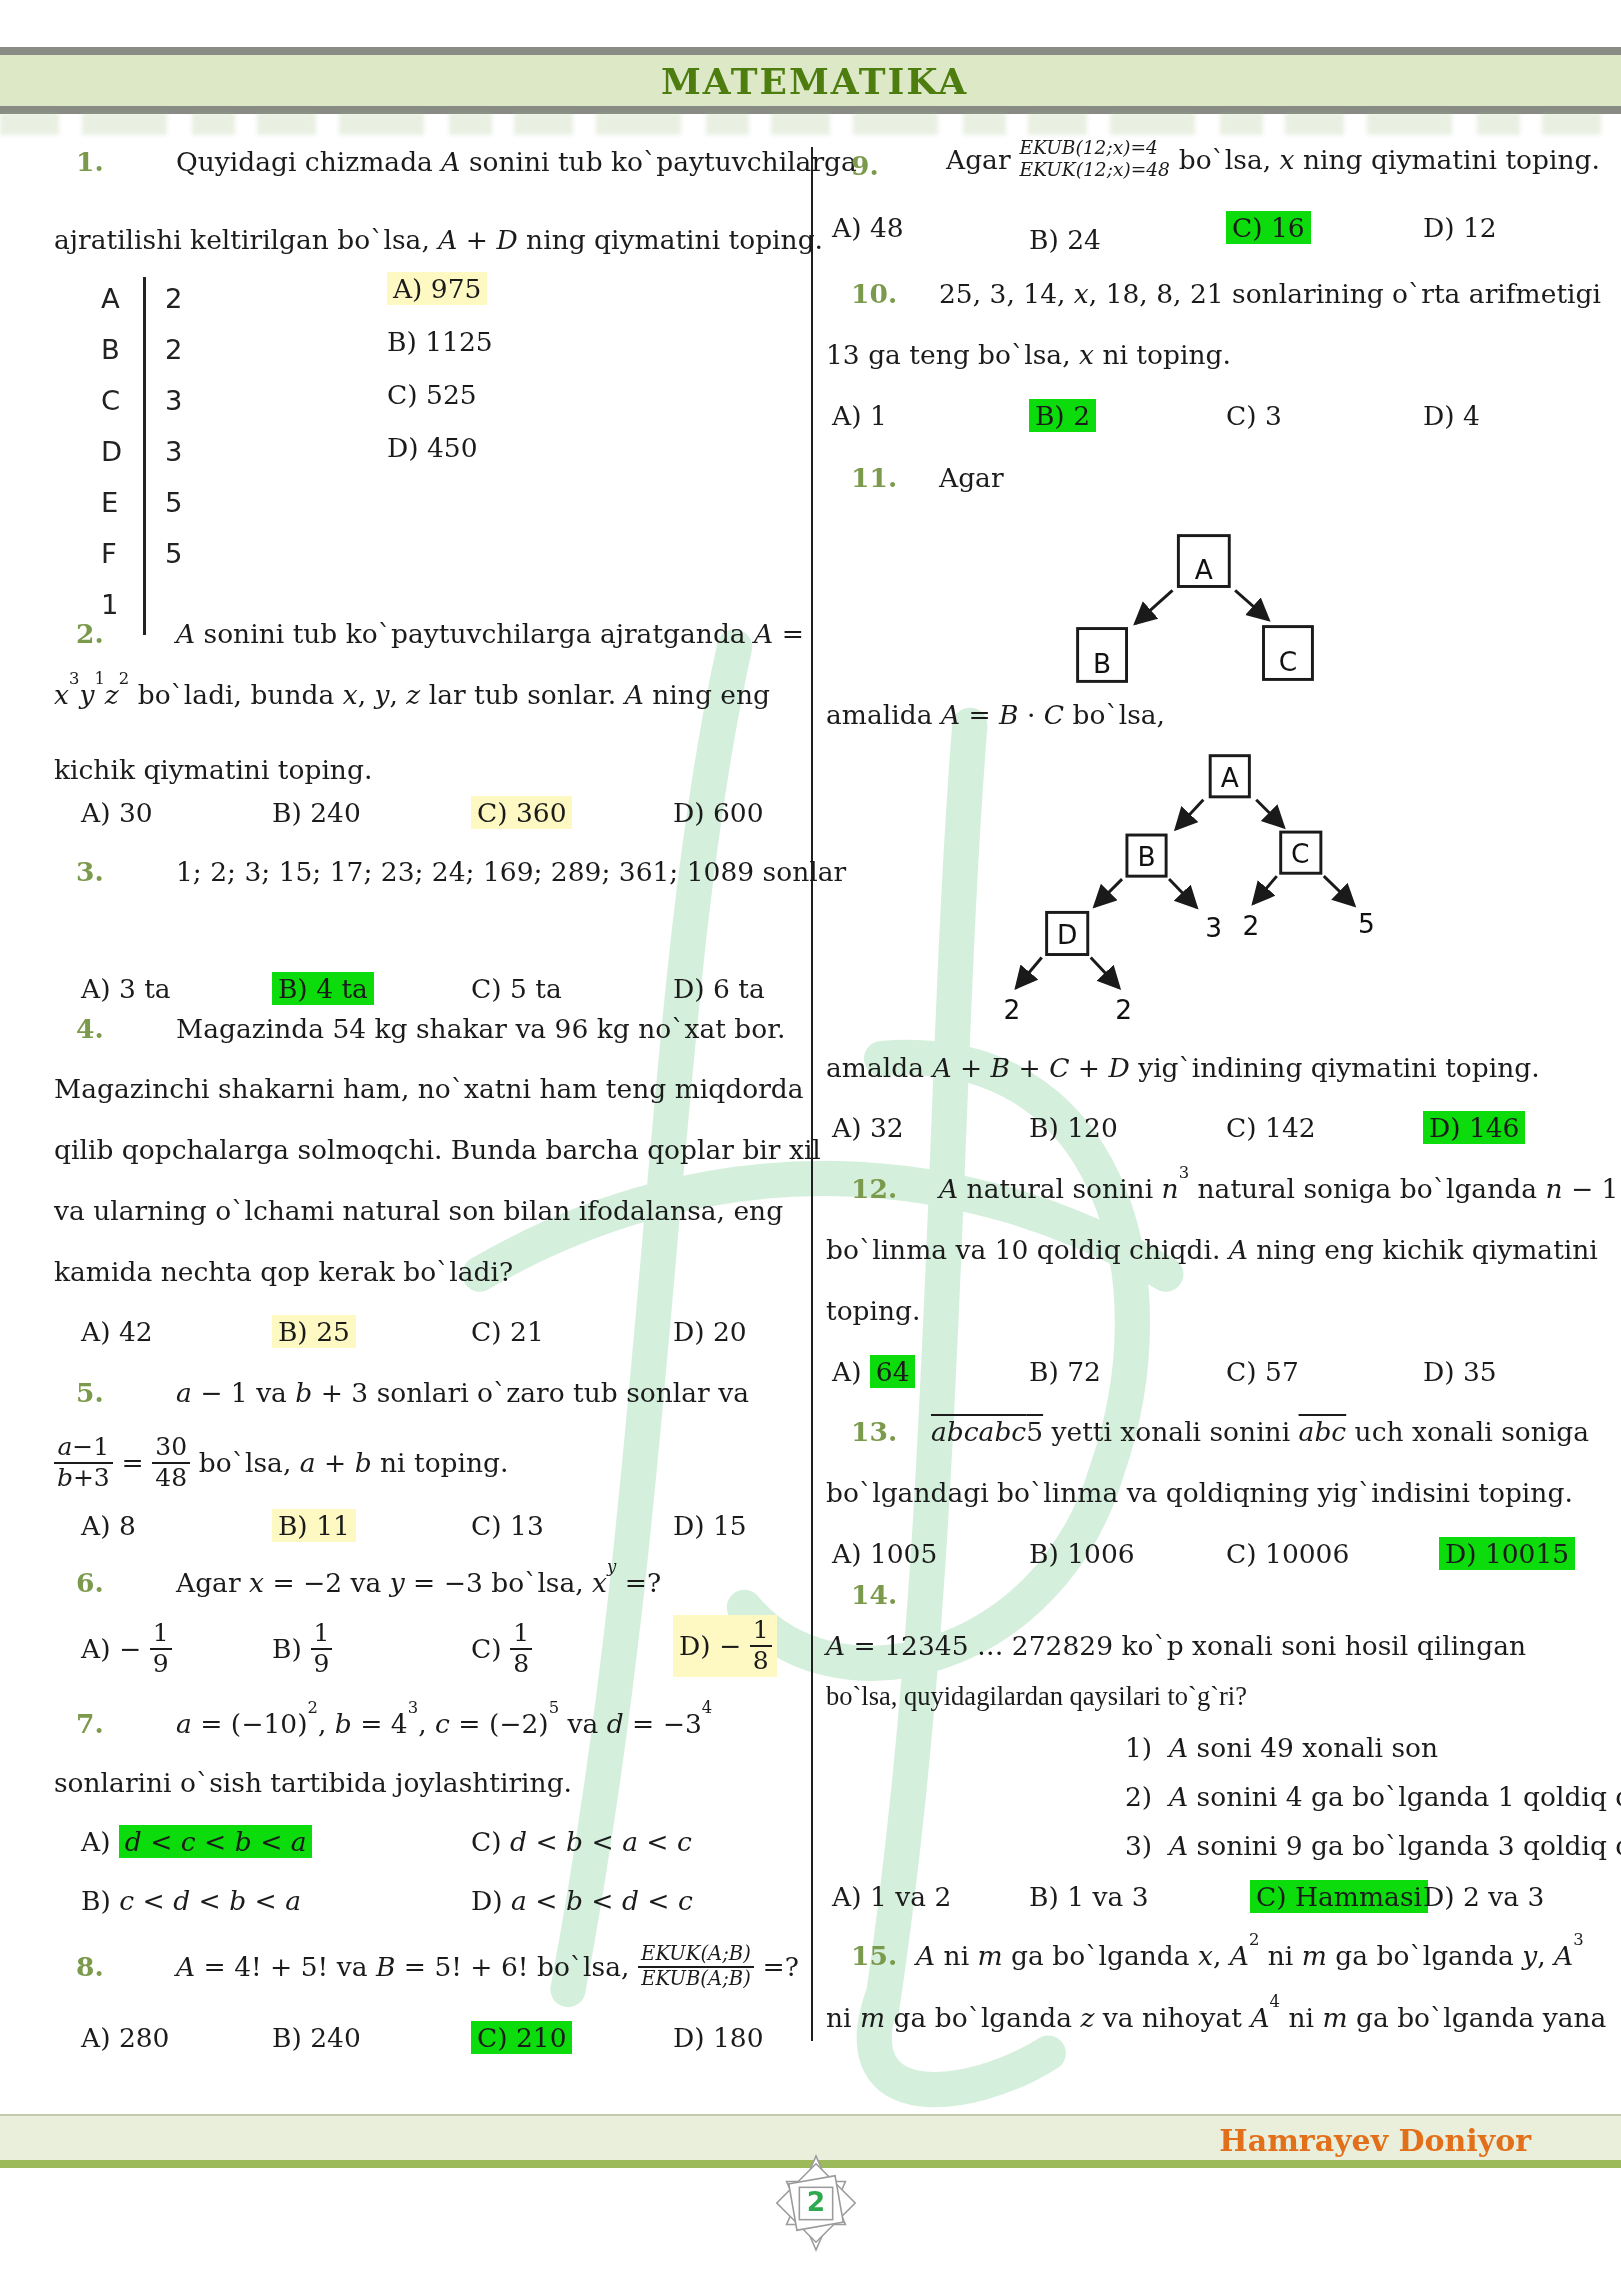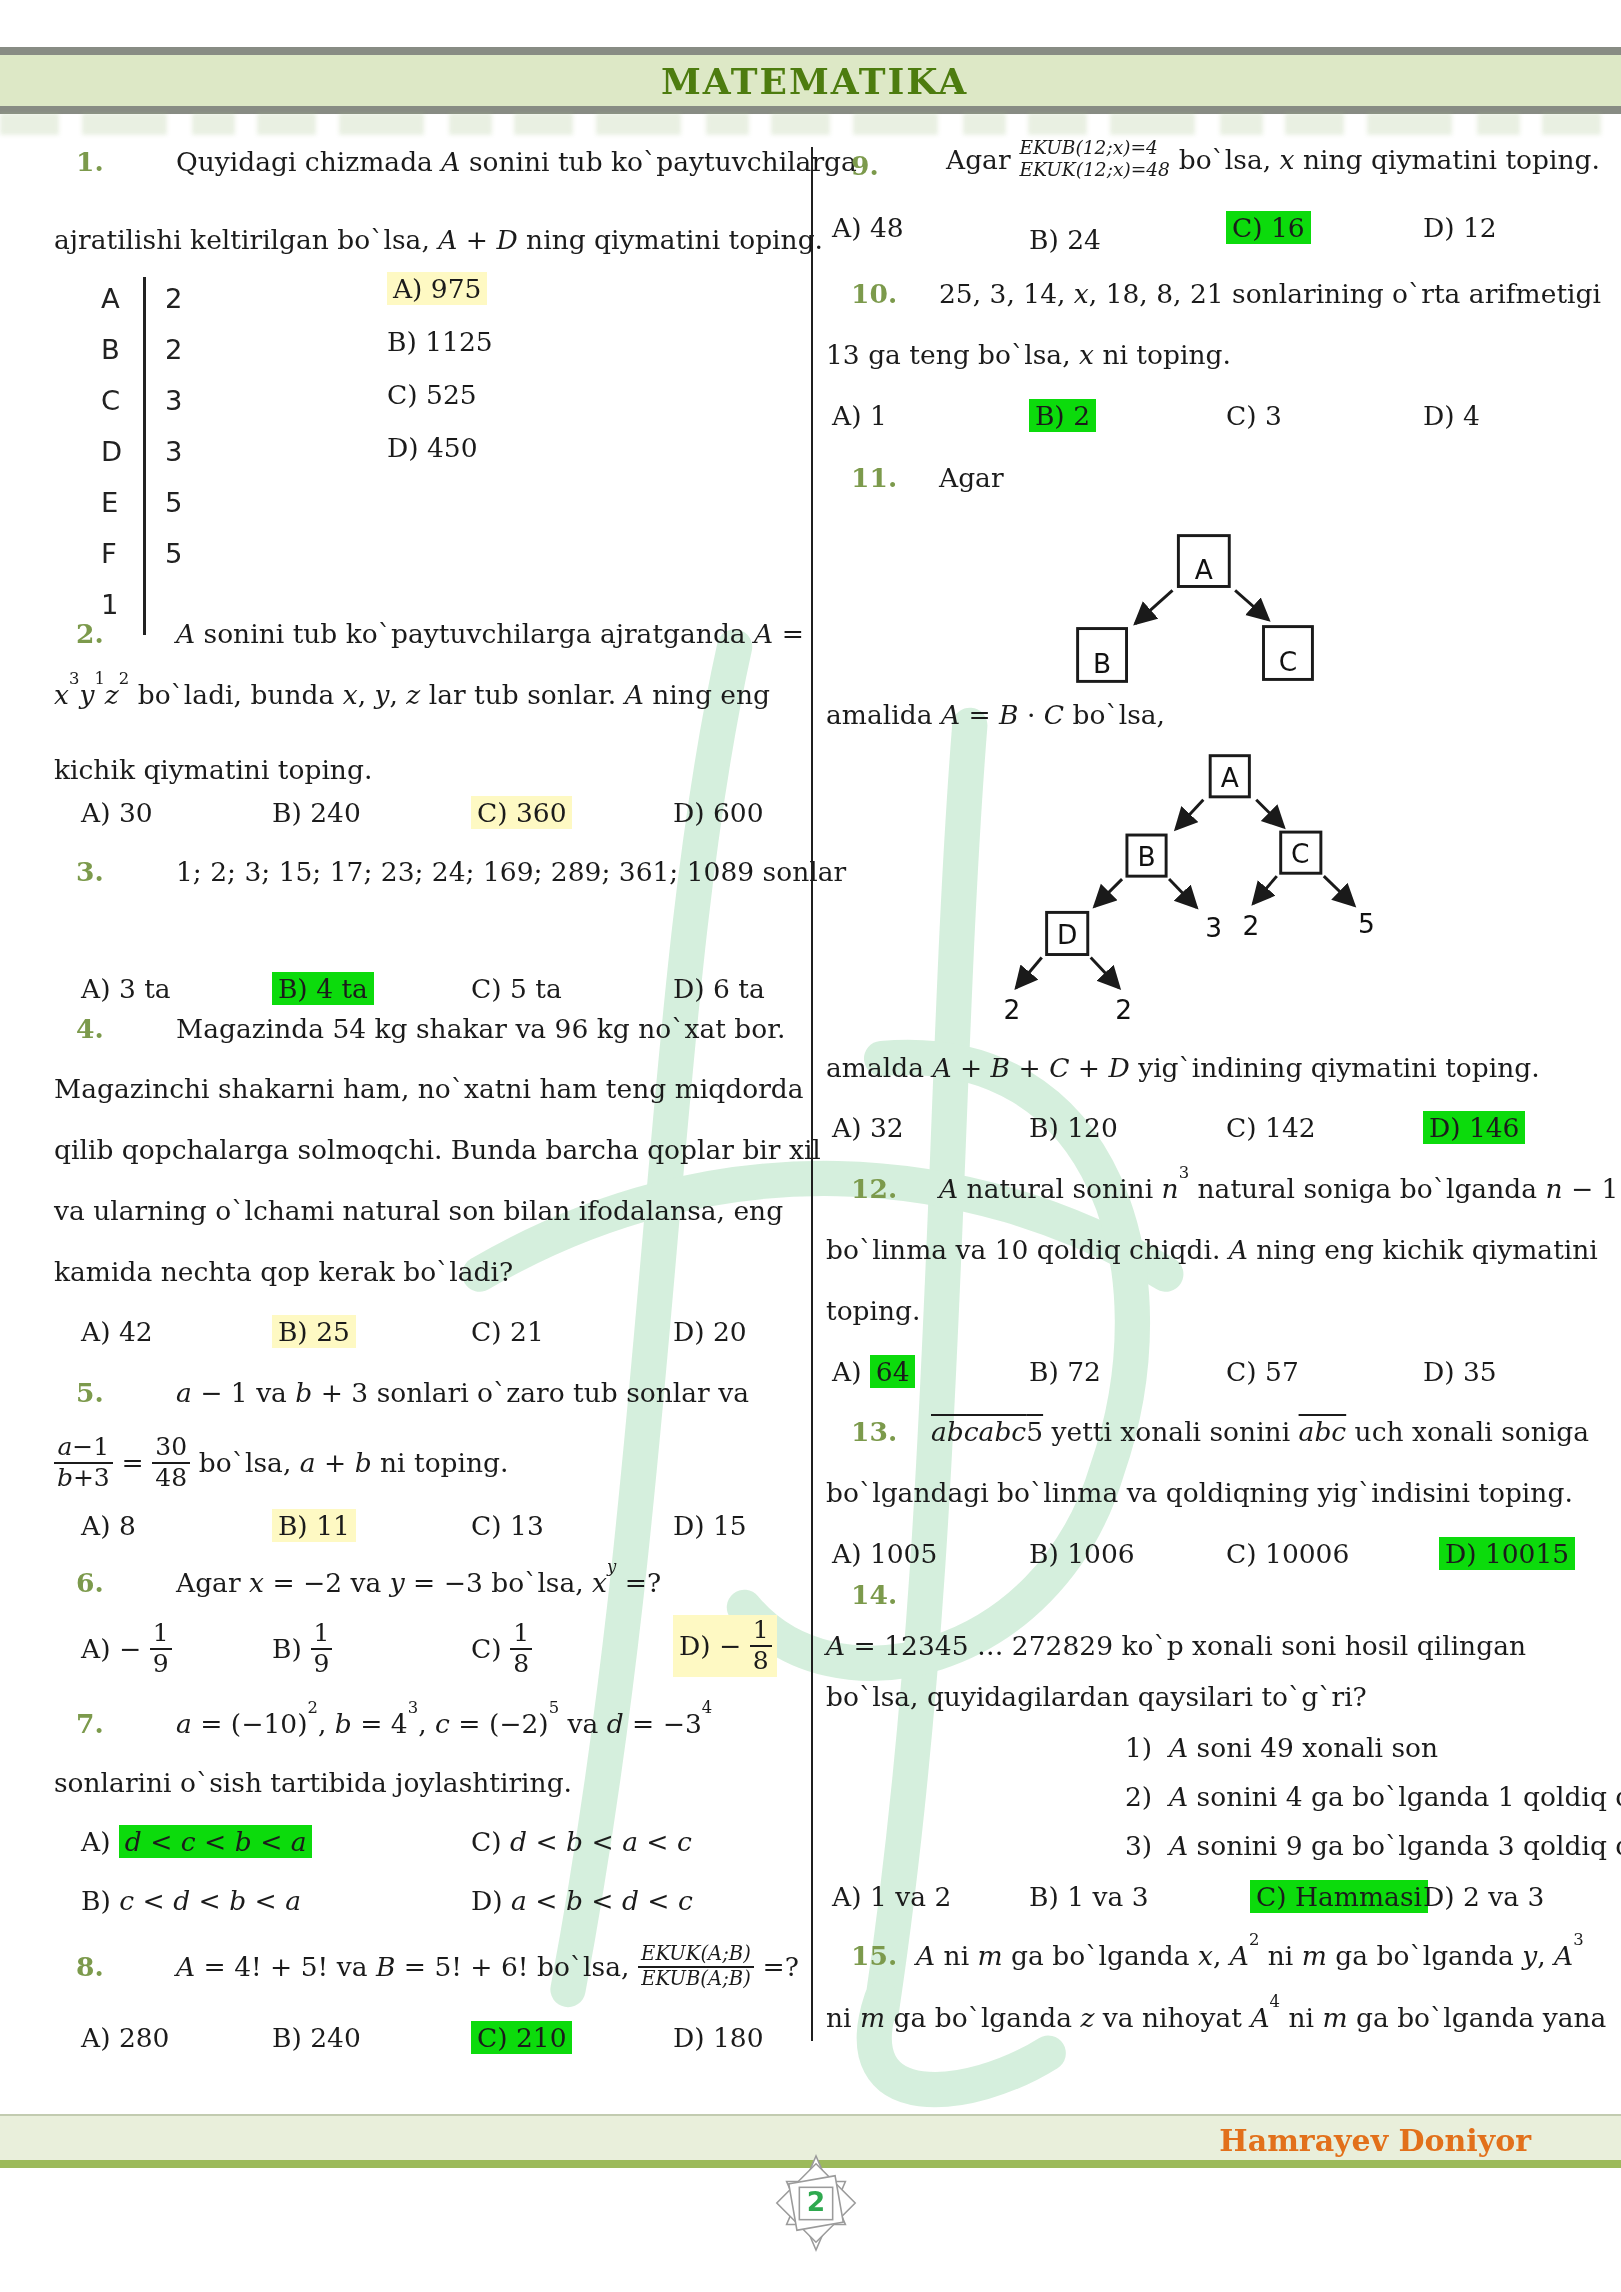--- a/index.html
+++ b/index.html
@@ -283,21 +283,21 @@
   <div class="line qnum" style="left:851px;top:1415px;">13.</div>
   <div class="line" style="left:931px;top:1415px;"><span class="ov"><i>abcabc</i>5</span> yetti xonali sonini <span class="ov"><i>abc</i></span> uch xonali soniga</div>
   <div class="line" style="left:826px;top:1476px;">bo`lgandagi bo`linma va qoldiqning yig`indisini toping.</div>
   <div class="line" style="left:832px;top:1537px;">A) 1005</div>
   <div class="line" style="left:1029px;top:1537px;">B) 1006</div>
   <div class="line" style="left:1226px;top:1537px;">C) 10006</div>
   <div class="line" style="left:1411px;top:1537px;padding-left:28px;"><span class="hl-g">D) 10015</span></div>
 
   <div class="line qnum" style="left:851px;top:1578px;">14.</div>
   <div class="line" style="left:826px;top:1629px;"><i>A</i> = 12345 … 272829 ko`p xonali soni hosil qilingan</div>
-  <div class="line" style="left:826px;top:1680px;">bo`lsa, quyidagilardan qaysilari to`g`ri?</div>
+  <div class="line" style="left:826px;top:1680px;font-family:Liberation Serif, serif;">bo`lsa, quyidagilardan qaysilari to`g`ri?</div>
   <div class="line" style="left:1125px;top:1731px;">1)&nbsp;&nbsp;<i>A</i> soni 49 xonali son</div>
   <div class="line" style="left:1125px;top:1780px;">2)&nbsp;&nbsp;<i>A</i> sonini 4 ga bo`lganda 1 qoldiq qoladi.</div>
   <div class="line" style="left:1125px;top:1829px;">3)&nbsp;&nbsp;<i>A</i> sonini 9 ga bo`lganda 3 qoldiq qoladi.</div>
   <div class="line" style="left:832px;top:1880px;">A) 1 va 2</div>
   <div class="line" style="left:1029px;top:1880px;">B) 1 va 3</div>
   <div class="line" style="left:1226px;top:1880px;padding-left:24px;"><span class="hl-g">C) Hammasi</span></div>
   <div class="line" style="left:1423px;top:1880px;">D) 2 va 3</div>
 
   <div class="line qnum" style="left:851px;top:1939px;">15.</div>
   <div class="line" style="left:916px;top:1939px;"><i>A</i> ni <i>m</i> ga bo`lganda <i>x</i>, <i>A</i><sup>2</sup> ni <i>m</i> ga bo`lganda <i>y</i>, <i>A</i><sup>3</sup></div>

